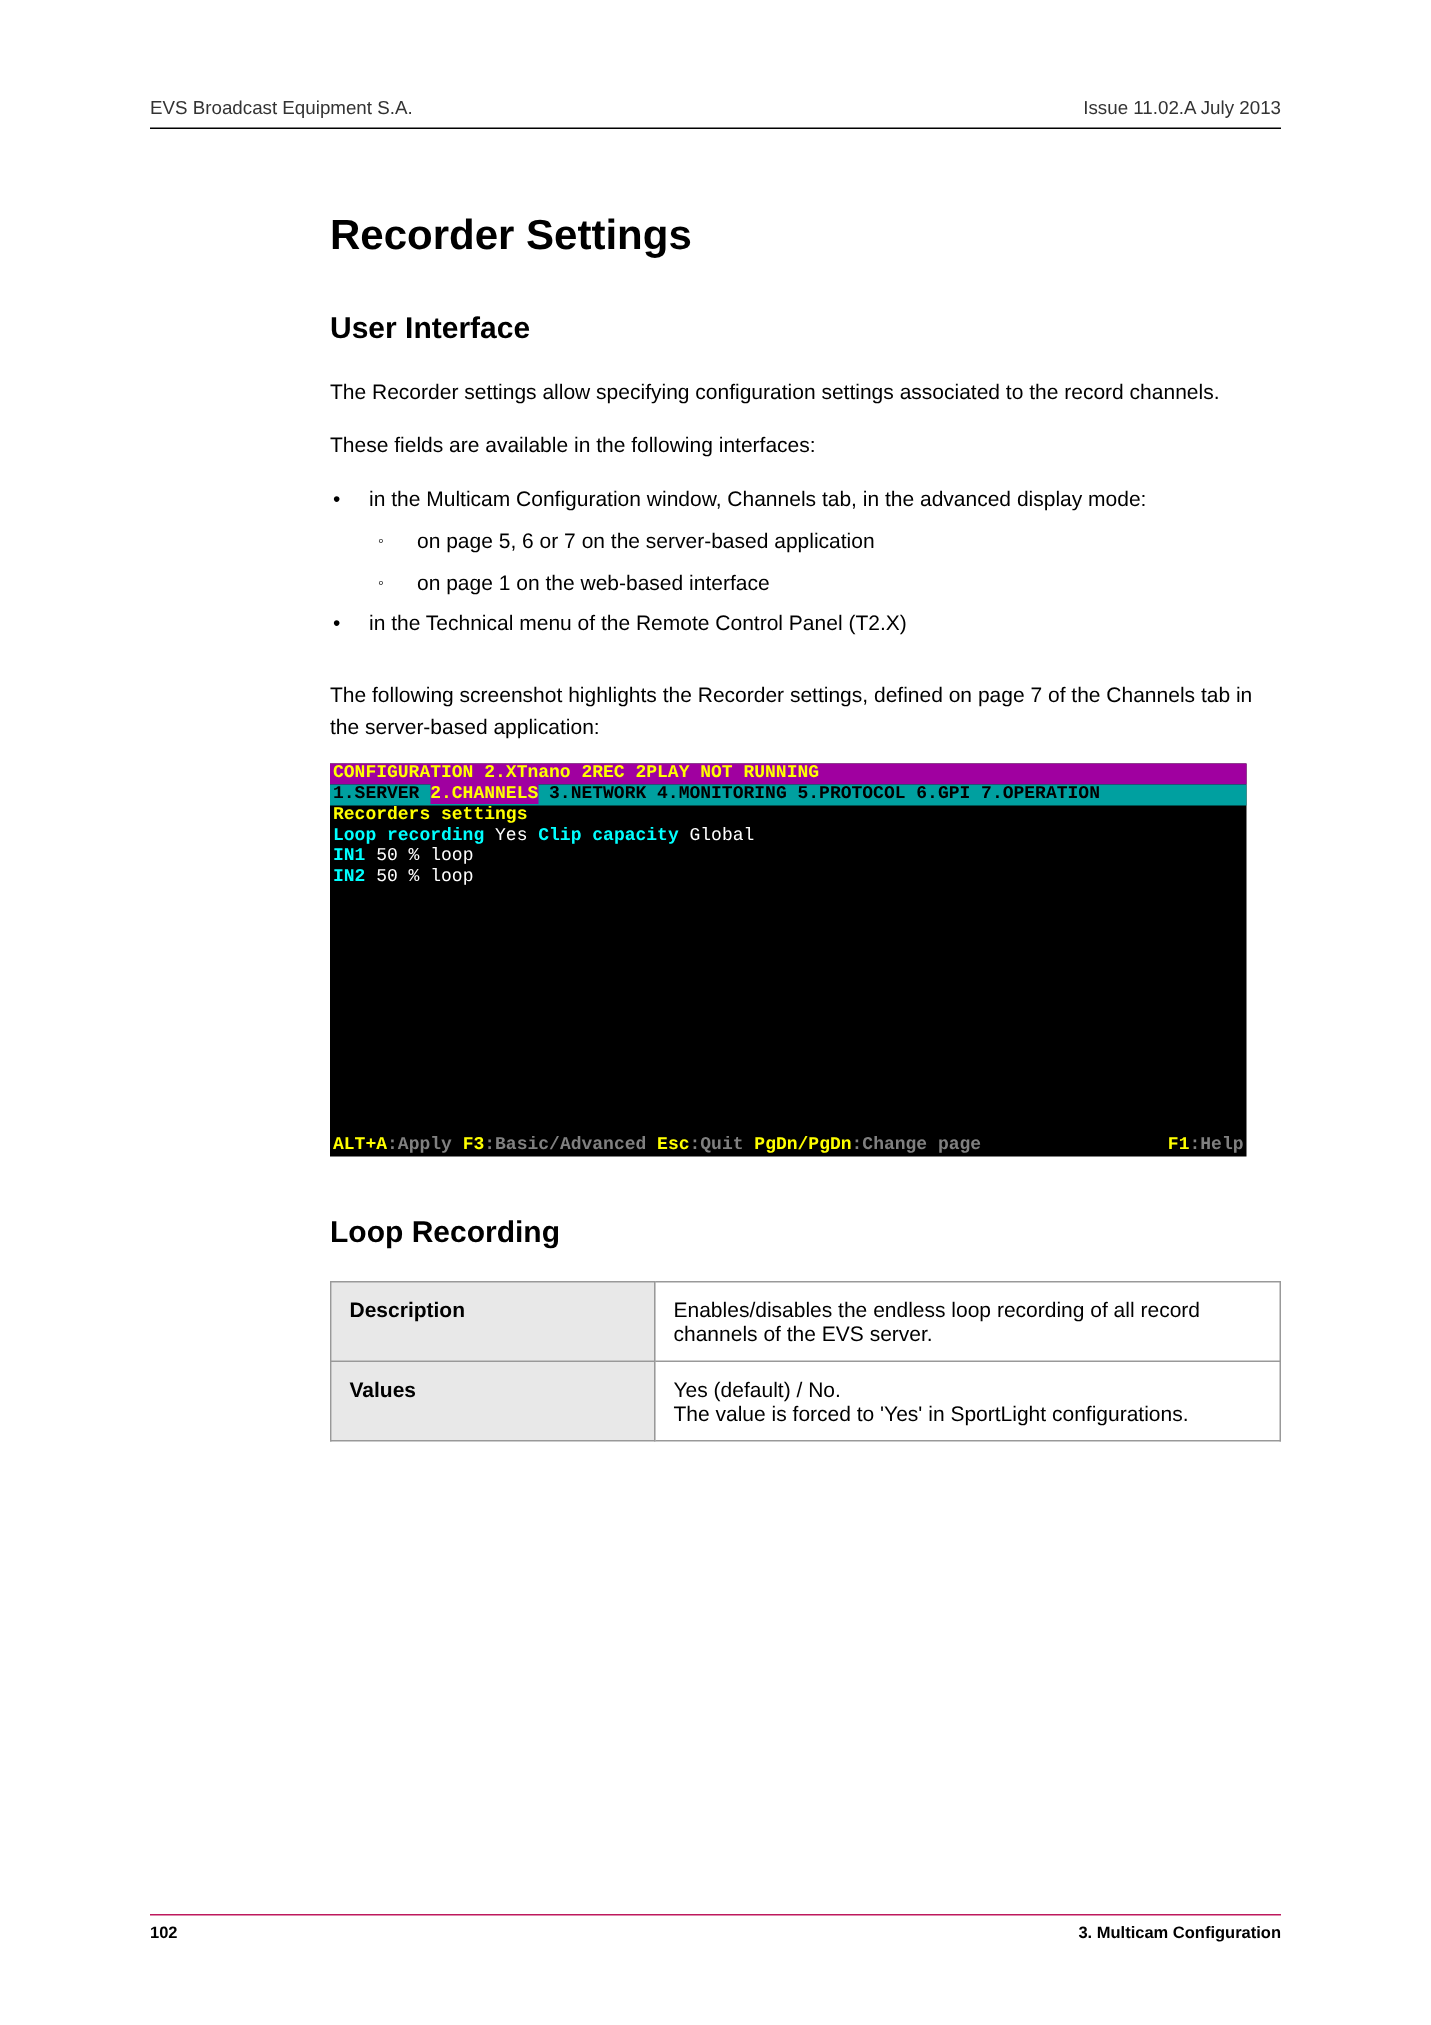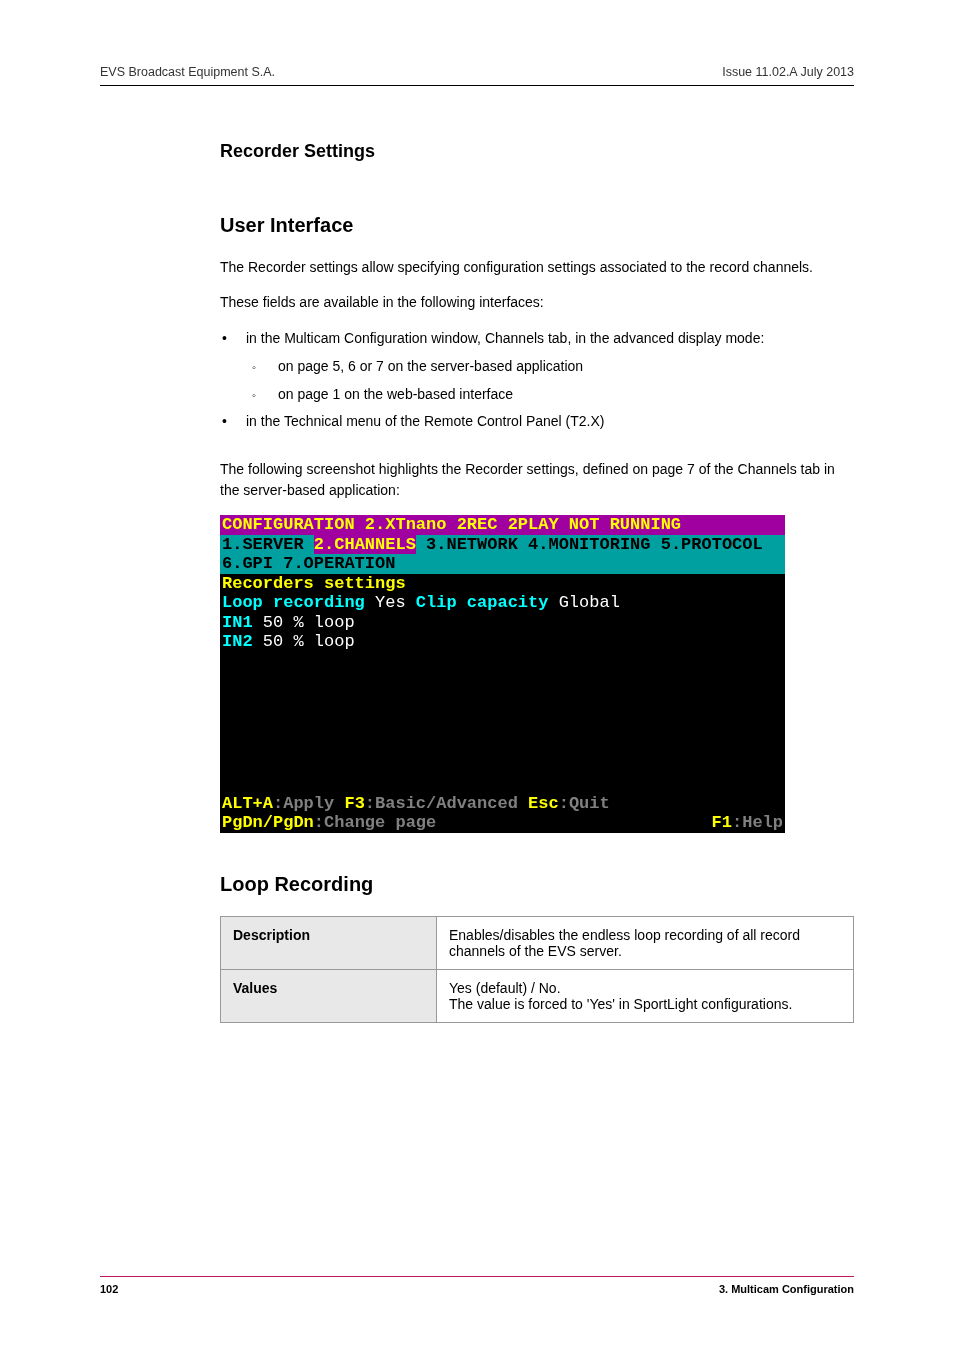--- a/index.html
+++ b/index.html
@@ -19,23 +19,23 @@
       border-bottom: 1px solid #000;
       padding-bottom: 6px;
       font-size: 12.5px;
       color: #333;
     }
     .content {
       margin-left: 120px;
       margin-top: 55px;
     }
     h1 {
-      font-size: 18px;
+      font-size: 28px;
       font-weight: bold;
-      margin-bottom: 52px;
+      margin-bottom: 35px;
     }
     h2 {
       font-size: 20px;
       font-weight: bold;
       margin-bottom: 20px;
     }
     .para {
       line-height: 1.5;
       margin-bottom: 14px;
     }
@@ -43,24 +43,24 @@
     ul.top > li { position: relative; padding-left: 26px; line-height: 1.7; margin-bottom: 4px; }
     ul.top > li::before { content: "•"; position: absolute; left: 2px; }
     ul.sub { list-style: none; padding-left: 0; margin-top: 4px; }
     ul.sub > li { position: relative; padding-left: 32px; line-height: 1.7; margin-bottom: 4px; }
     ul.sub > li::before { content: "◦"; position: absolute; left: 6px; font-size: 11px; top: 3px; }
     .terminal {
       margin-top: 0;
       margin-bottom: 40px;
       background: #000;
       font-family: "Courier New", monospace;
-      font-size: 17px;
+      font-size: 12px;
       line-height: 1.15;
       color: #fff;
-      width: 565px;
+      width: 611px;
     }
     .term-line1 { background: #a000a0; color: #ffff00; font-weight: bold; padding: 0 2px; }
     .term-line2 { background: #00a0a0; color: #000; font-weight: bold; padding: 0 2px; }
     .term-line2 .active { background: #a000a0; color: #ffff00; }
     .term-line3 { color: #fff; text-align: right; font-weight: bold; padding: 0 2px; }
     .term-body { color: #fff; padding: 0 2px; min-height: 220px; }
     .term-body .hdr { color: #ffff00; font-weight: bold; }
     .term-body .lbl { color: #00ffff; font-weight: bold; }
     .term-foot { font-weight: bold; padding: 0 2px; }
     .term-foot .k { color: #ffff00; }

